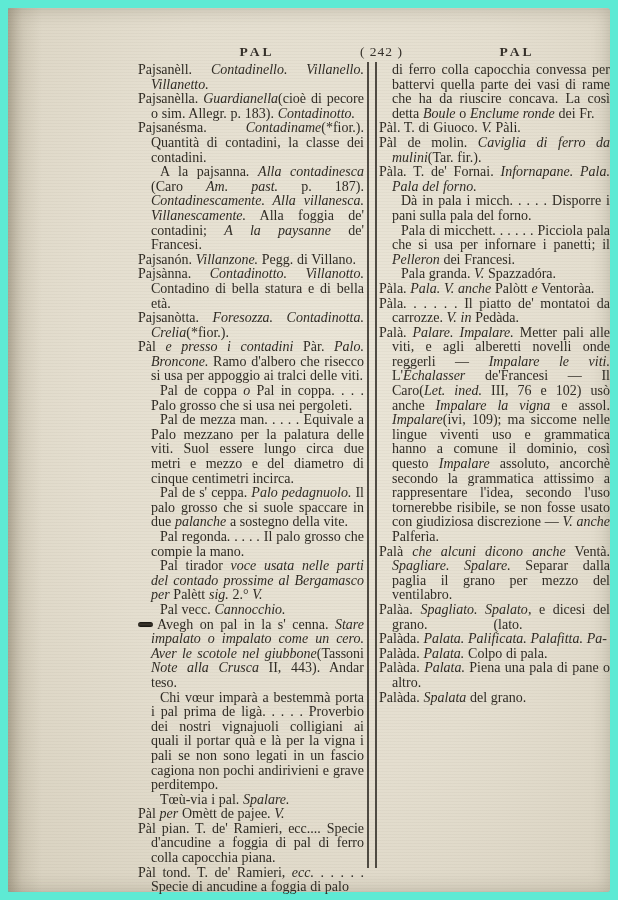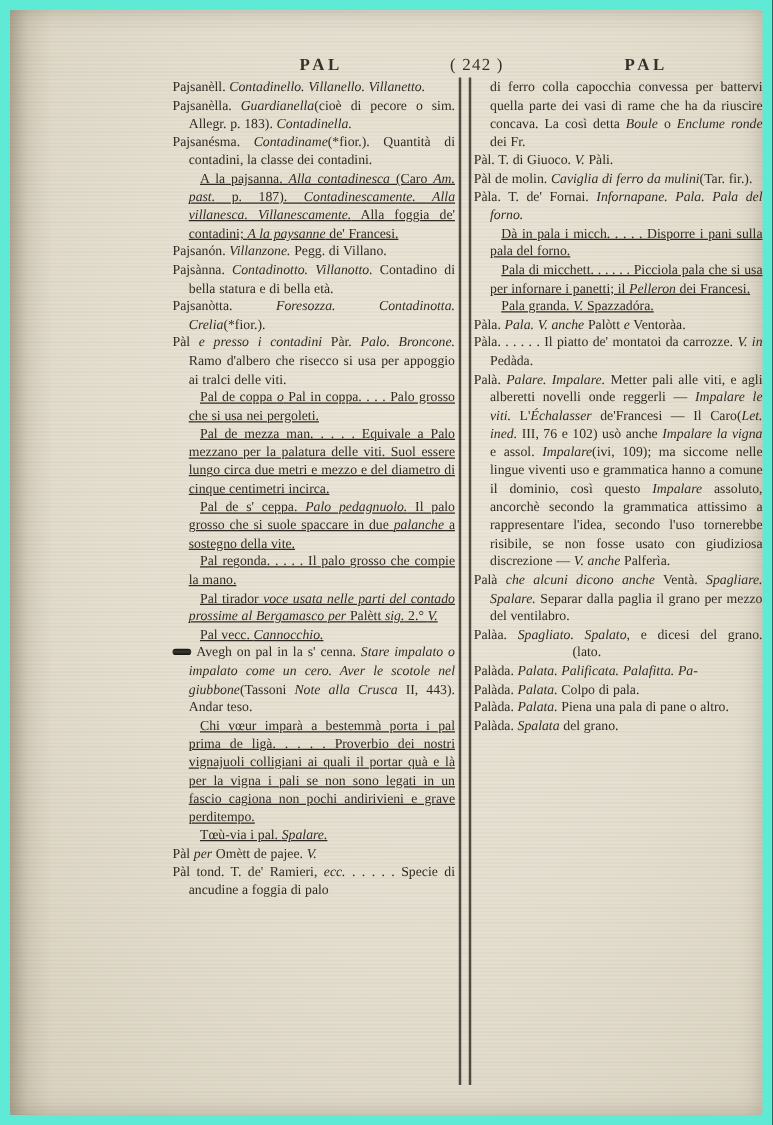--- a/index.html
+++ b/index.html
@@ -15,24 +15,24 @@
           font-size:13.5px;}
   .running-title{position:absolute;letter-spacing:3px;font-weight:600;}
   .rt-left{left:218px;width:62px;text-align:center;}
   .rt-right{left:478px;width:62px;text-align:center;}
   .page-number{position:absolute;left:352px;width:60px;letter-spacing:1px;}
   .divider{position:absolute;left:359px;top:54px;height:806px;width:6px;
            border-left:2px solid #36322b;border-right:2px solid #36322b;opacity:.85;}
   .col{position:absolute;top:55px;color:#2f2b24;}
   .col-left{left:130px;width:226px;}
   .col-right{left:371px;width:231px;}
-  .col p{margin:0;text-align:justify;font-size:11px;line-height:14.6px;
+  .col p{margin:0;text-align:justify;font-size:14px;line-height:14.6px;
          word-spacing:.2px;}
   .entry{padding-left:13px;text-indent:-13px;}
-  .sub{padding-left:13px;text-indent:9px;text-decoration:underline;}
+  .sub{padding-left:13px;text-indent:9px;}
   .cont{padding-left:13px;}
   .marked{padding-left:13px;text-indent:-13px;}
   .it{font-style:italic;}
   .gap{padding-left:66px;}
   .fist{display:inline-block;width:15px;height:5px;background:linear-gradient(0deg,#15130f 0%,#3c362c 55%,#15130f 100%);
         border-radius:2.5px;margin-right:4px;vertical-align:1.5px;}
 </style>
 </head>
 <body>
 
@@ -42,37 +42,38 @@
     <div class="header">
       <span class="running-title rt-left">PAL</span>
       <span class="page-number">( 242 )</span>
       <span class="running-title rt-right">PAL</span>
     </div>
 
     <div class="divider"></div>
 
     <div class="col col-left">
         <p class="entry"><span>Pajsanèll. </span><span class="it">Contadinello. Villanello. Villanetto.</span></p>
-        <p class="entry"><span>Pajsanèlla. </span><span class="it">Guardianella</span><span>(cioè di pecore o sim. Allegr. p. 183). </span><span class="it">Contadinella.</span></p>
+        <p class="entry"><span>Pajsanèlla. </span><span class="it">Guardianella</span><span>(cioè di pecore o sim. Allegr. p. 183). </span><span class="it">Contadinotto.</span></p>
         <p class="entry"><span>Pajsanésma. </span><span class="it">Contadiname</span><span>(*fior.). Quantità di contadini, la classe dei contadini.</span></p>
         <p class="sub"><span>A la pajsanna. </span><span class="it">Alla contadinesca</span><span> (Caro </span><span class="it">Am. past.</span><span> p. 187). </span><span class="it">Contadinescamente. Alla villanesca. Villanescamente.</span><span> Alla foggia de' contadini; </span><span class="it">A la paysanne</span><span> de' Francesi.</span></p>
         <p class="entry"><span>Pajsanón. </span><span class="it">Villanzone.</span><span> Pegg. di Villano.</span></p>
         <p class="entry"><span>Pajsànna. </span><span class="it">Contadinotto. Villanotto.</span><span> Contadino di bella statura e di bella età.</span></p>
         <p class="entry"><span>Pajsanòtta. </span><span class="it">Foresozza. Contadinotta. Crelia</span><span>(*fior.).</span></p>
         <p class="entry"><span>Pàl </span><span class="it">e presso i contadini</span><span> Pàr. </span><span class="it">Palo. Broncone.</span><span> Ramo d'albero che risecco si usa per appoggio ai tralci delle viti.</span></p>
         <p class="sub"><span>Pal de coppa </span><span class="it">o</span><span> Pal in coppa. . . . Palo grosso che si usa nei pergoleti.</span></p>
         <p class="sub"><span>Pal de mezza man. . . . . Equivale a Palo mezzano per la palatura delle viti. Suol essere lungo circa due metri e mezzo e del diametro di cinque centimetri incirca.</span></p>
         <p class="sub"><span>Pal de s' ceppa. </span><span class="it">Palo pedagnuolo.</span><span> Il palo grosso che si suole spaccare in due </span><span class="it">palanche</span><span> a sostegno della vite.</span></p>
         <p class="sub"><span>Pal regonda. . . . . Il palo grosso che compie la mano.</span></p>
         <p class="sub"><span>Pal tirador </span><span class="it">voce usata nelle parti del contado prossime al Bergamasco per</span><span> Palètt </span><span class="it">sig.</span><span> 2.° </span><span class="it">V.</span></p>
         <p class="sub"><span>Pal vecc. </span><span class="it">Cannocchio.</span></p>
         <p class="marked"><span class="fist"></span><span>Avegh on pal in la s' cenna. </span><span class="it">Stare impalato o impalato come un cero. Aver le scotole nel giubbone</span><span>(Tassoni </span><span class="it">Note alla Crusca</span><span> II, 443). Andar teso.</span></p>
         <p class="sub"><span>Chi vœur imparà a bestemmà porta i pal prima de ligà. . . . . Proverbio dei nostri vignajuoli colligiani ai quali il portar quà e là per la vigna i pali se non sono legati in un fascio cagiona non pochi andirivieni e grave perditempo.</span></p>
         <p class="sub"><span>Tœù-via i pal. </span><span class="it">Spalare.</span></p>
         <p class="entry"><span>Pàl </span><span class="it">per</span><span> Omètt de pajee. </span><span class="it">V.</span></p>
+        <p class="entry"><span>Pàl pian. T. de' Ramieri, ecc.... Specie d'ancudine a foggia di pal di ferro colla capocchia piana.</span></p>
         <p class="entry"><span>Pàl tond. T. de' Ramieri, </span><span class="it">ecc.</span><span> . . . . . Specie di ancudine a foggia di palo</span></p>
       </div>
     <div class="col col-right">
         <p class="cont"><span>di ferro colla capocchia convessa per battervi quella parte dei vasi di rame che ha da riuscire concava. La così detta </span><span class="it">Boule</span><span> o </span><span class="it">Enclume ronde</span><span> dei Fr.</span></p>
         <p class="entry"><span>Pàl. T. di Giuoco. </span><span class="it">V.</span><span> Pàli.</span></p>
         <p class="entry"><span>Pàl de molin. </span><span class="it">Caviglia di ferro da mulini</span><span>(Tar. fir.).</span></p>
         <p class="entry"><span>Pàla. T. de' Fornai. </span><span class="it">Infornapane. Pala. Pala del forno.</span></p>
         <p class="sub"><span>Dà in pala i micch. . . . . Disporre i pani sulla pala del forno.</span></p>
         <p class="sub"><span>Pala di micchett. . . . . . Picciola pala che si usa per infornare i panetti; il </span><span class="it">Pelleron</span><span> dei Francesi.</span></p>
         <p class="sub"><span>Pala granda. </span><span class="it">V.</span><span> Spazzadóra.</span></p>

